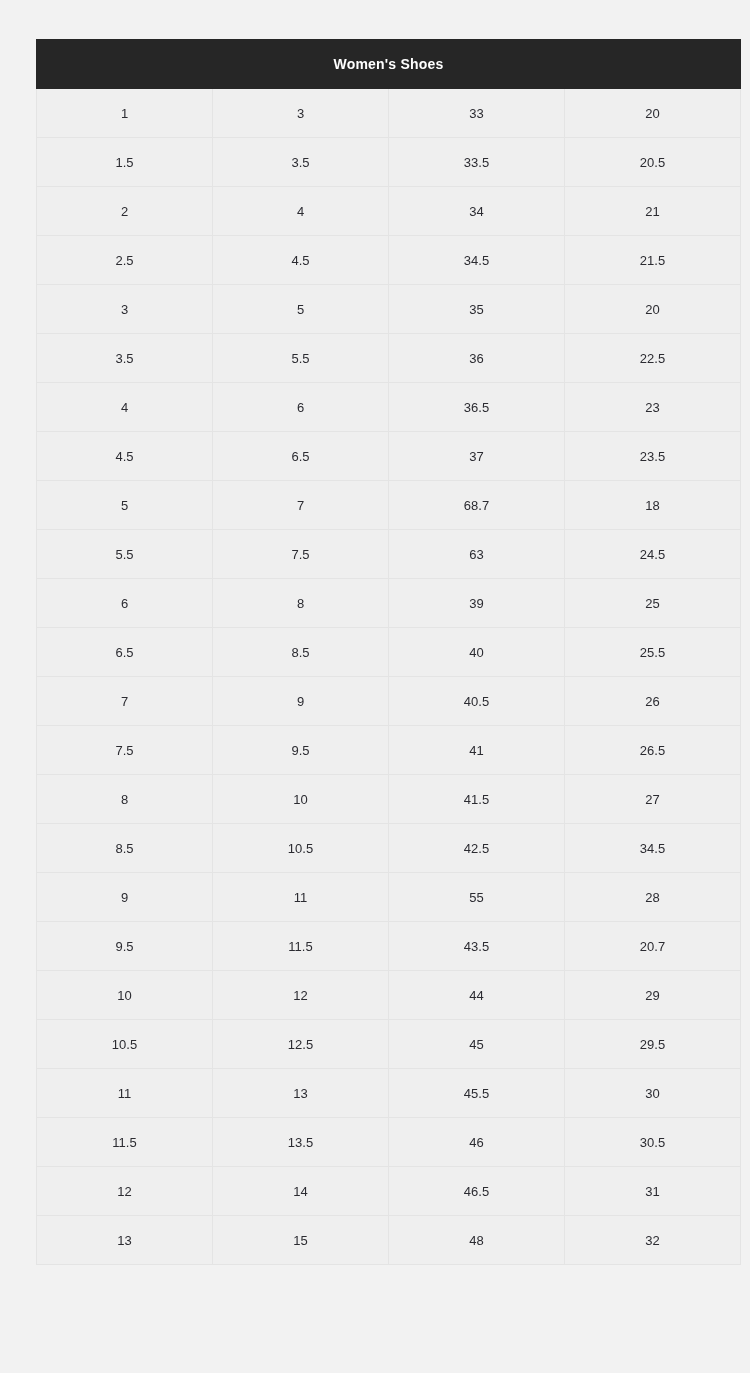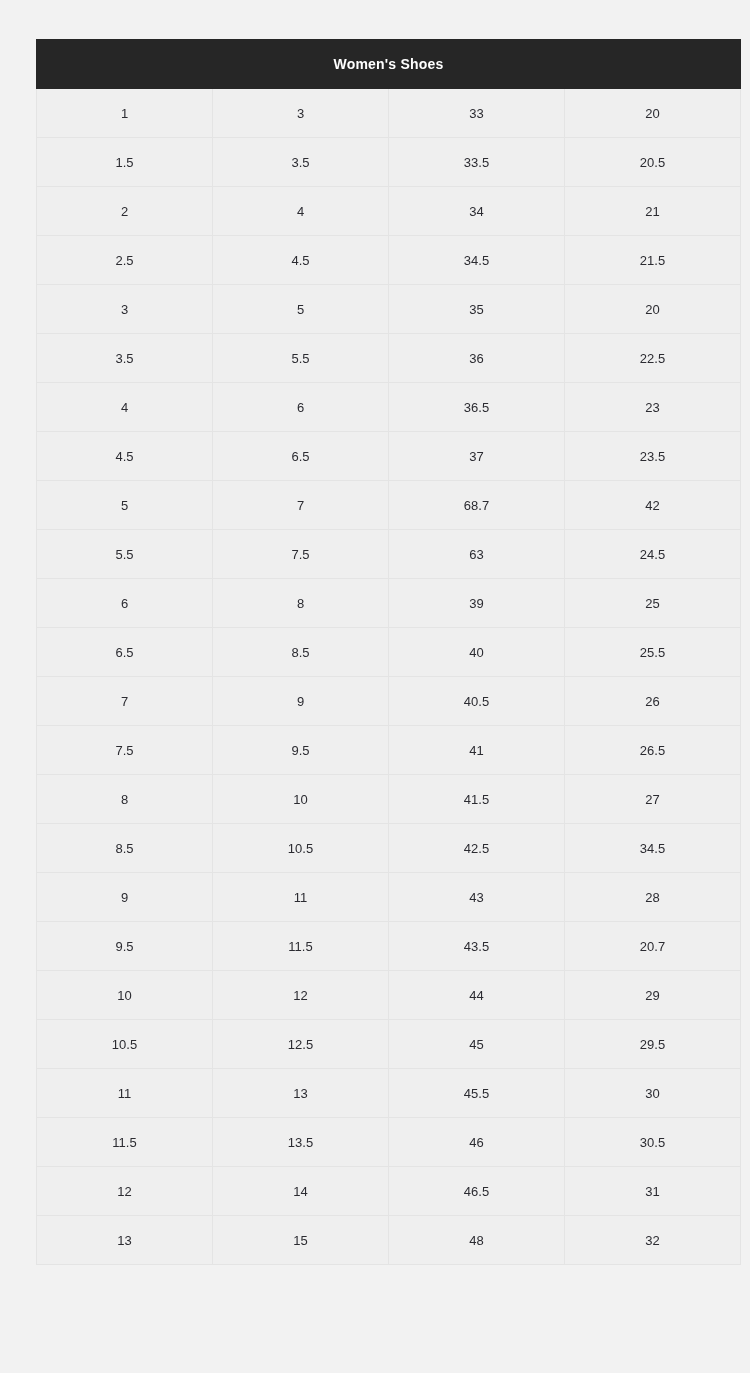--- a/index.html
+++ b/index.html
@@ -126,21 +126,21 @@
         <tr>
           <td class="data-cell">4.5</td>
           <td class="data-cell">6.5</td>
           <td class="data-cell">37</td>
           <td class="data-cell">23.5</td>
         </tr>
         <tr>
           <td class="data-cell">5</td>
           <td class="data-cell">7</td>
           <td class="data-cell">68.7</td>
-          <td class="data-cell">42</td>
+          <td class="data-cell">18</td>
         </tr>
         <tr>
           <td class="data-cell">5.5</td>
           <td class="data-cell">7.5</td>
           <td class="data-cell">63</td>
           <td class="data-cell">24.5</td>
         </tr>
         <tr>
           <td class="data-cell">6</td>
           <td class="data-cell">8</td>
@@ -173,21 +173,21 @@
         </tr>
         <tr>
           <td class="data-cell">8.5</td>
           <td class="data-cell">10.5</td>
           <td class="data-cell">42.5</td>
           <td class="data-cell">34.5</td>
         </tr>
         <tr>
           <td class="data-cell">9</td>
           <td class="data-cell">11</td>
-          <td class="data-cell">43</td>
+          <td class="data-cell">55</td>
           <td class="data-cell">28</td>
         </tr>
         <tr>
           <td class="data-cell">9.5</td>
           <td class="data-cell">11.5</td>
           <td class="data-cell">43.5</td>
           <td class="data-cell">20.7</td>
         </tr>
         <tr>
           <td class="data-cell">10</td>

